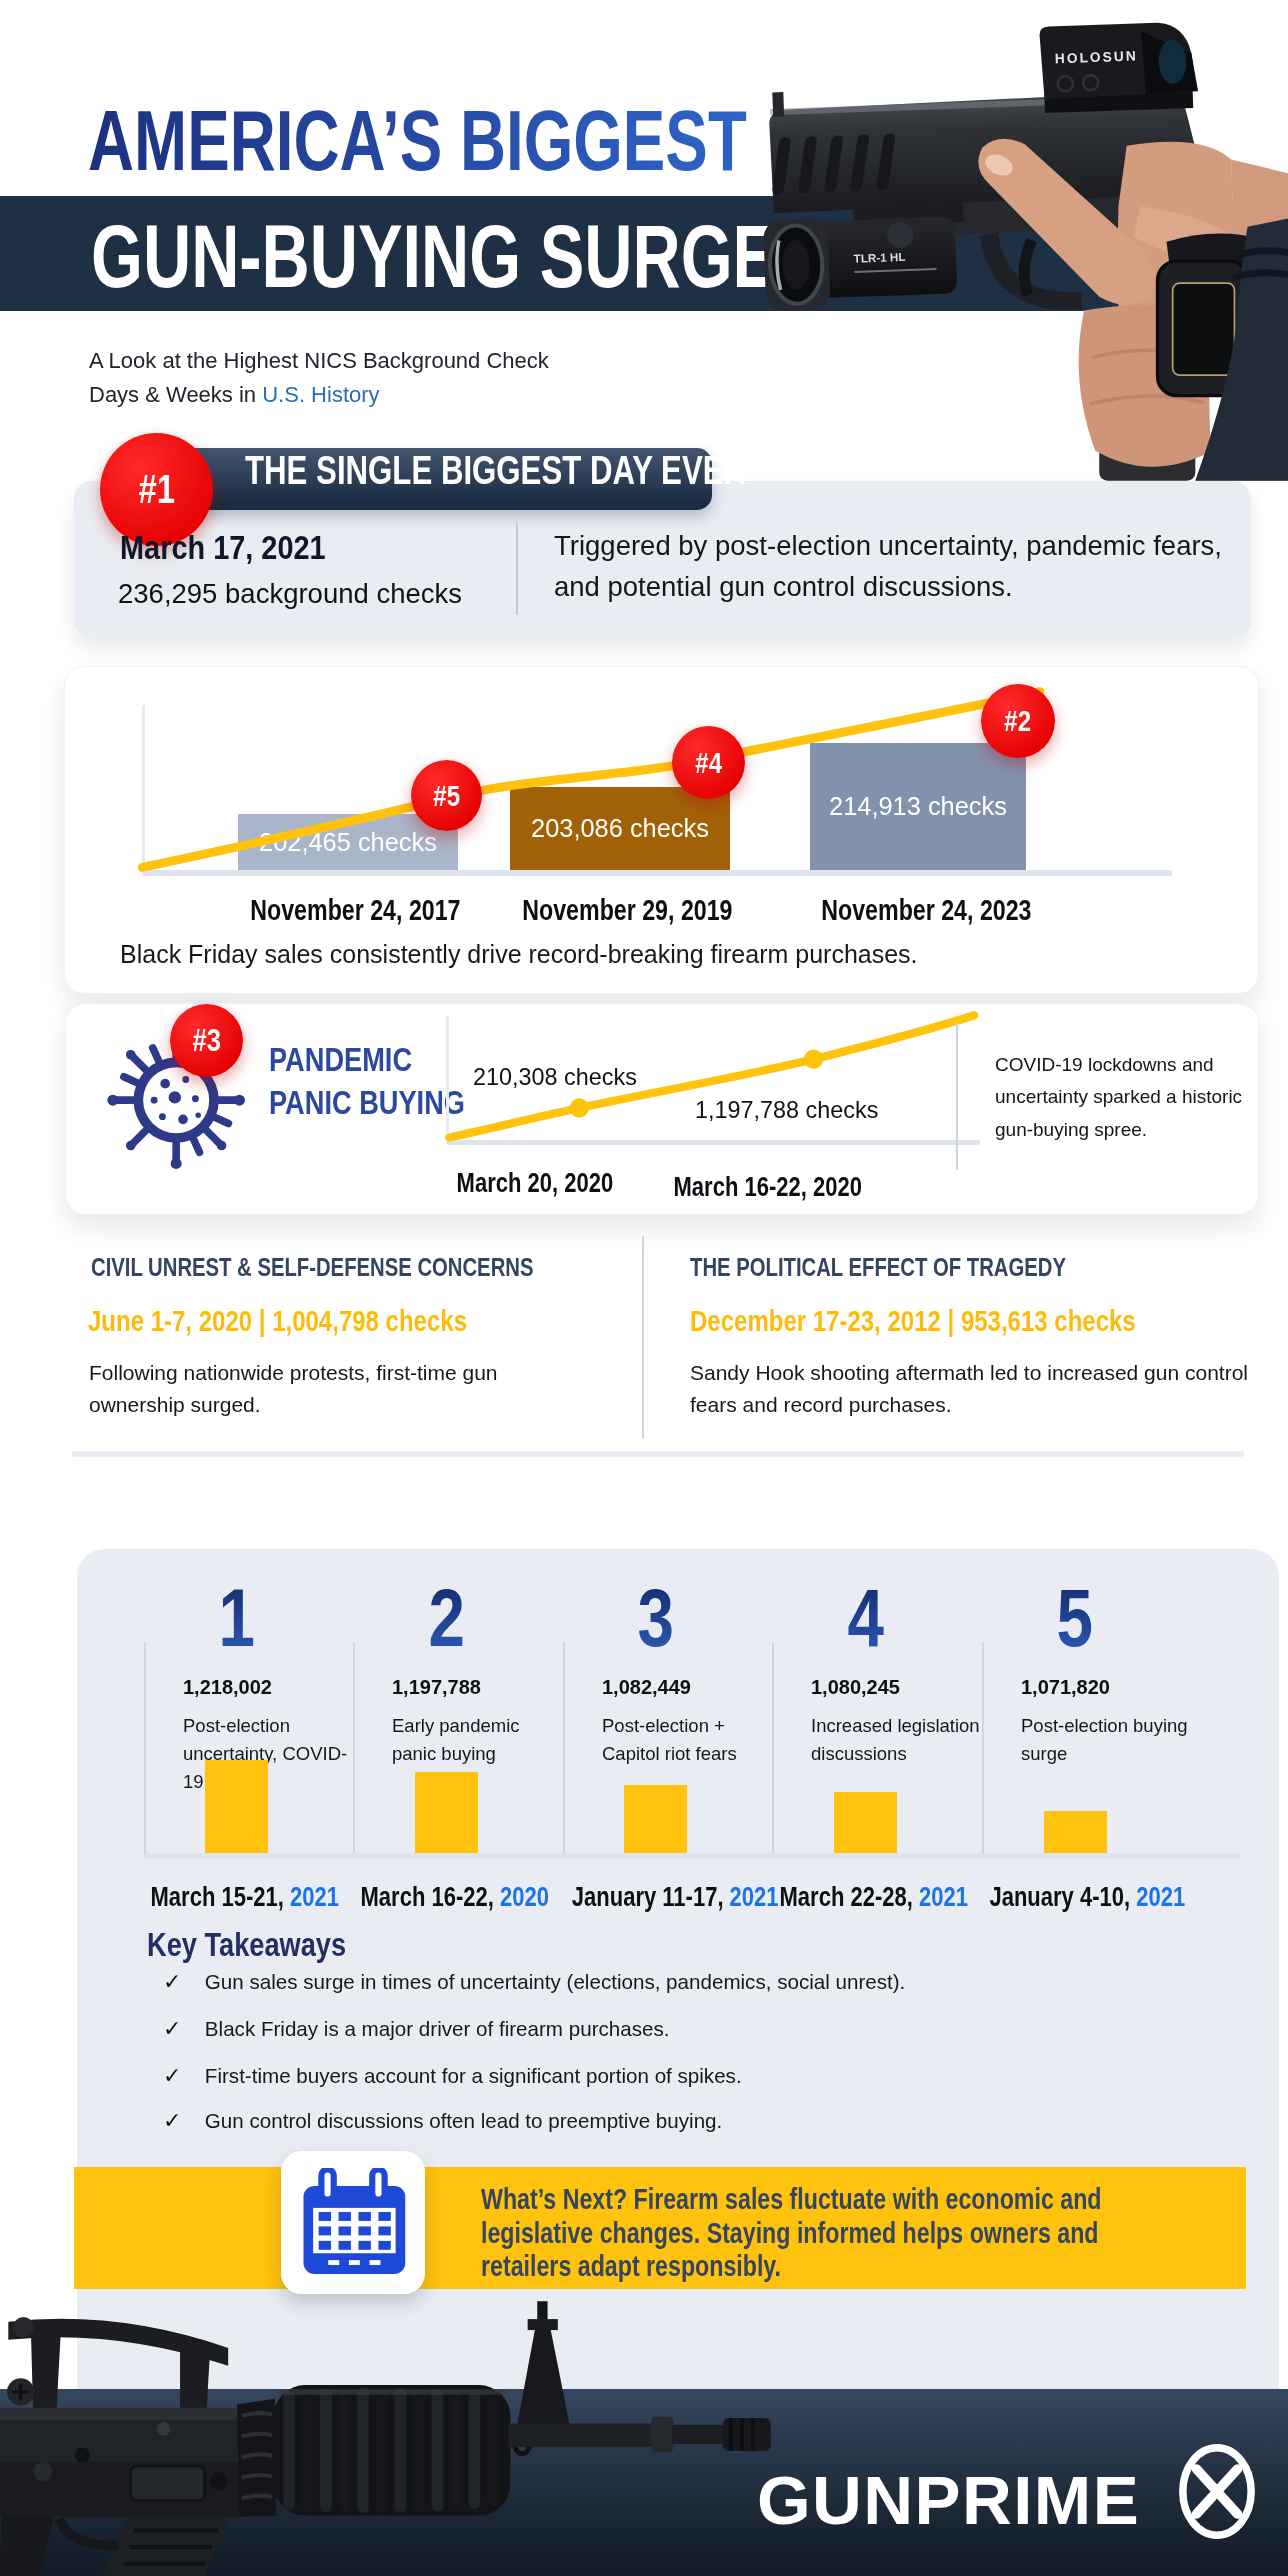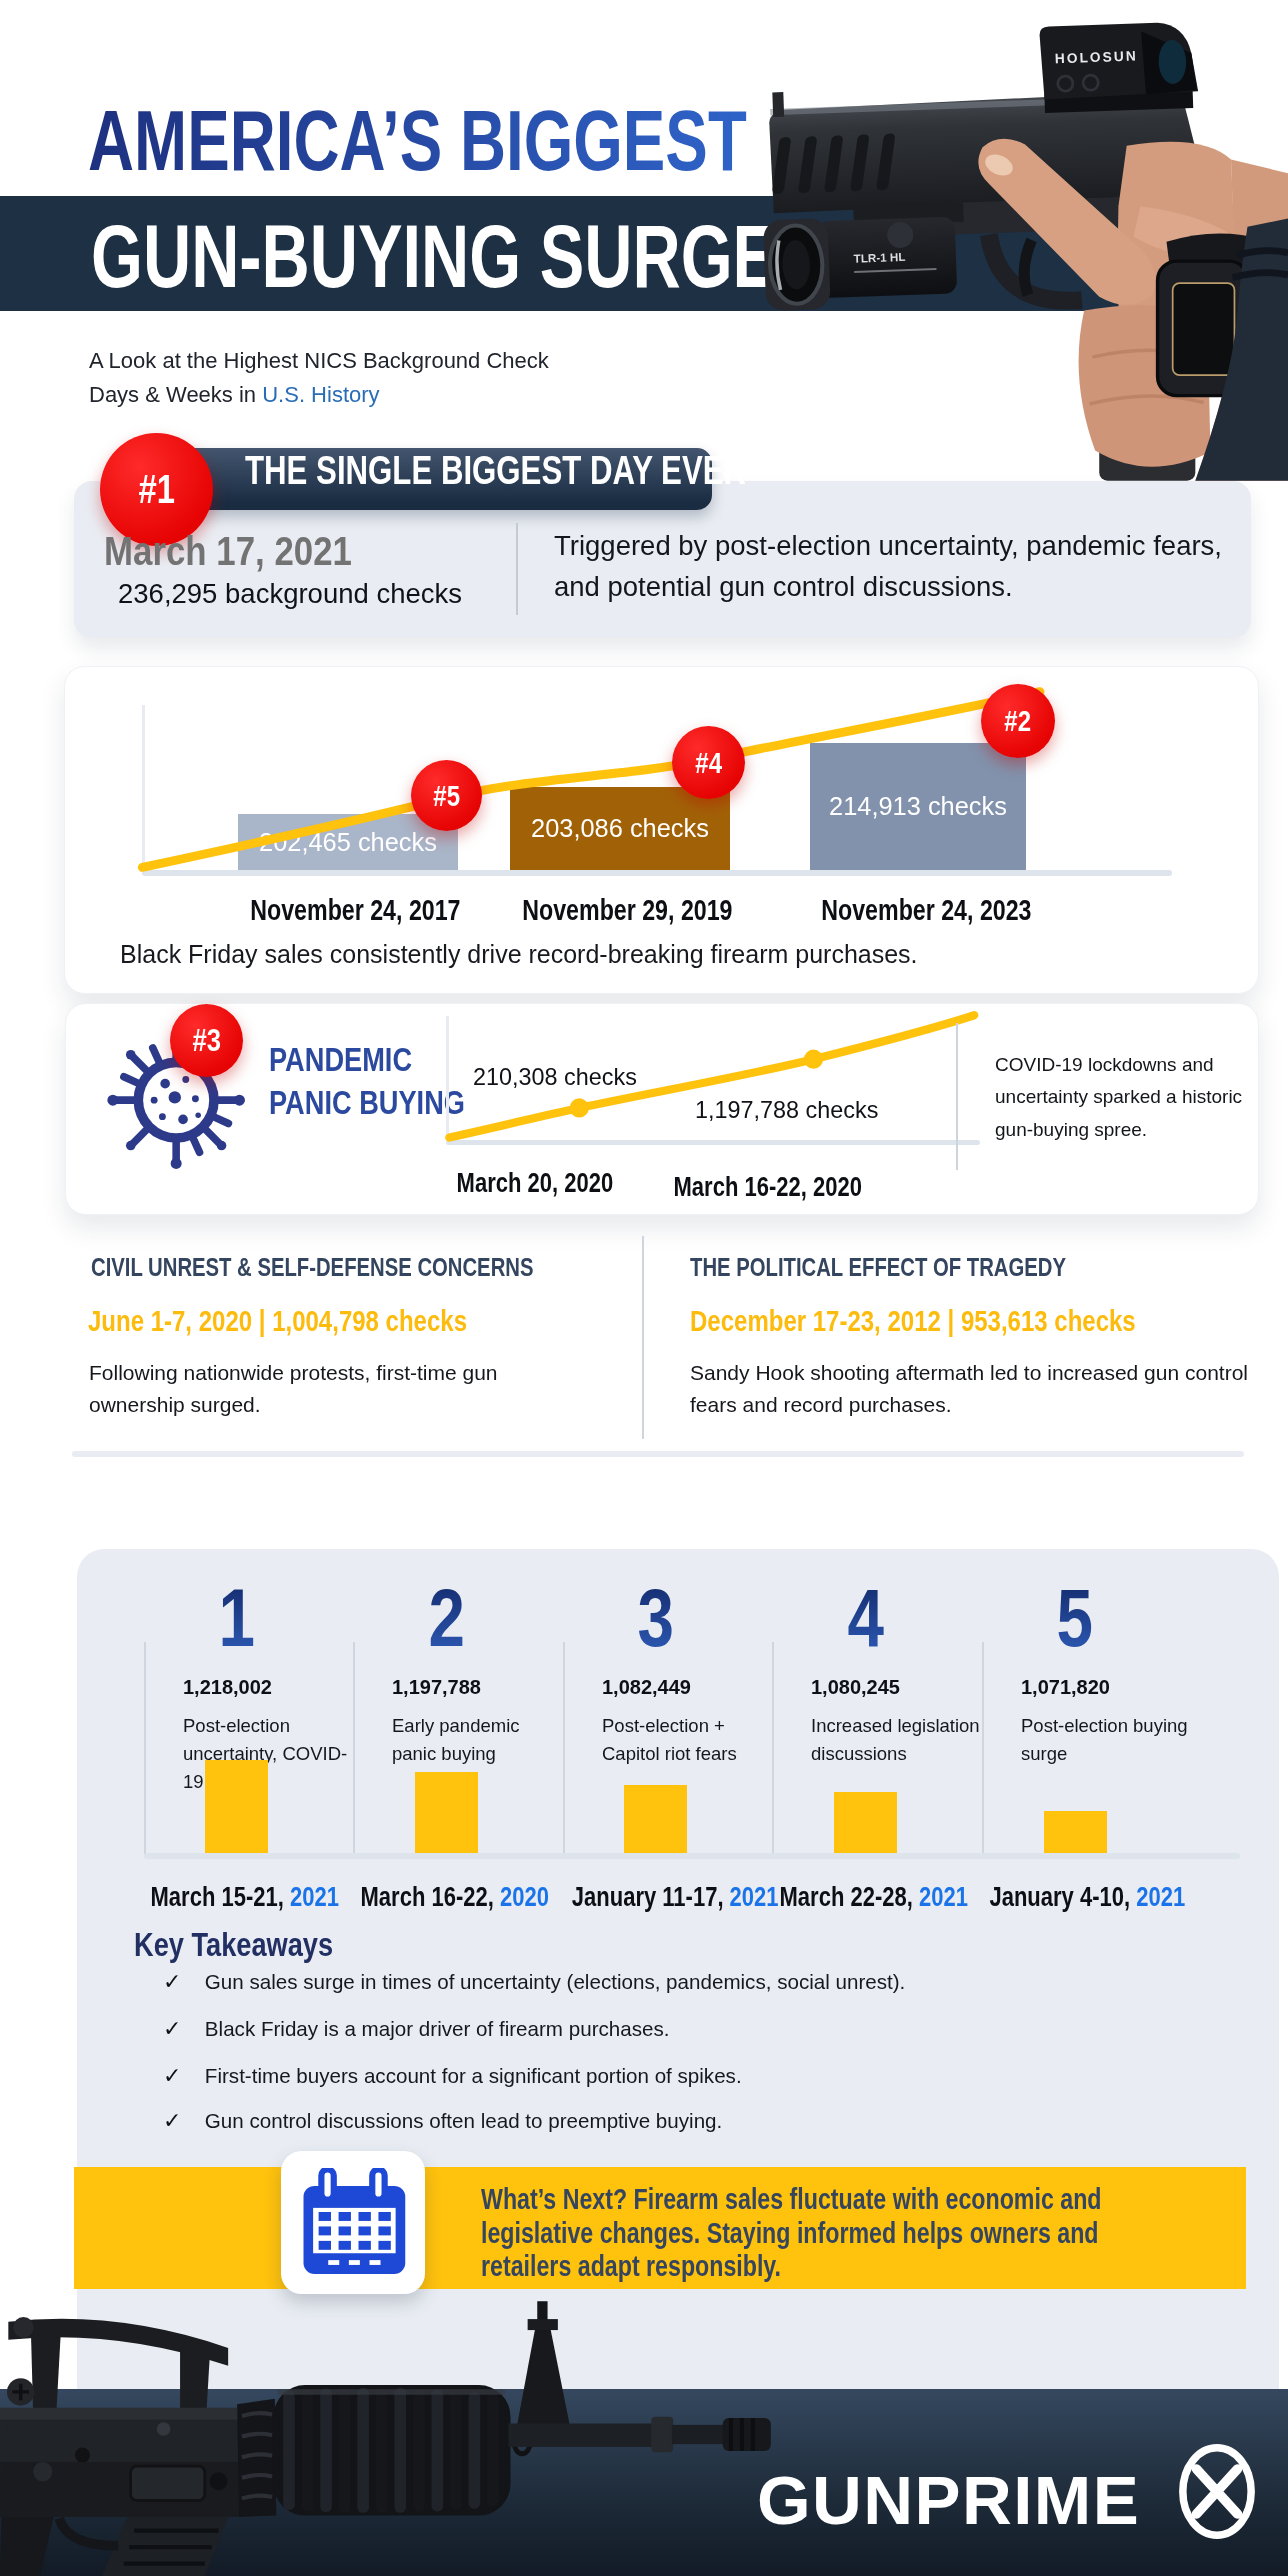--- a/index.html
+++ b/index.html
@@ -29,21 +29,21 @@
          display:flex;align-items:center;justify-content:center;color:#fff;
          box-shadow:0 6.9px 15px rgba(190,0,0,.35)}
   
   .s1-card{left:74px;top:481px;width:1177px;height:157px;background:#e9edf3;border-radius:18px;
            box-shadow:0 11px 20.6px rgba(30,45,70,.10)}
   .s1-pill{left:150px;top:448px;width:562px;height:62px;border-radius:15px;
            background:linear-gradient(180deg,#44566f,#1a2c42 88%);display:flex;align-items:flex-start;
            box-shadow:0 6.9px 13.7px rgba(20,35,60,.25)}
   .s1-pill .t{margin-left:95px;font-size:40px;color:#fff}
   .s1-badge{left:100px;top:433px;width:113px;height:113px;font-size:41px}
-  .s1-date{left:104px;top:528px;font-size:41px;color:#737373}
+  .s1-date{left:120px;top:528px;font-size:34px;color:#0f172a}
   .s1-stat{left:118px;top:578px;font-size:27.5px;color:#101218}
   .s1-div{left:516px;top:523px;width:2.1px;height:92px;background:#c3ccd6}
   .s1-desc{left:554px;top:526px;width:680px;font-size:27.5px;line-height:1.48;color:#14161b}
   
   .wcard{background:#fff;border:0.7px solid #eef1f5;border-radius:20.6px;box-shadow:0 12.4px 26px rgba(24,38,58,.10)}
   .bf-card{left:64px;top:666px;width:1193px;height:326px}
   .axis-v{background:#e8ecf1}
   .axis-h{background:#dee4ec;border-radius:2.7px}
   .bf-bar{position:absolute;display:flex;align-items:center;justify-content:center;color:#fff;font-size:25.4px}
   .bf-date{position:absolute;text-align:center;font-size:29px;color:#0d0f14}
@@ -63,21 +63,21 @@
   .t5-heading{left:88px;top:1492px;font-size:37px}
   .t5-card{left:77px;top:1549px;width:1202px;height:841px;background:#e9edf3;border-radius:27.5px 27.5px 0 0}
   .t5-sep{position:absolute;width:2.1px;height:213px;top:93px;background:#cfd6df}
   .t5-num{position:absolute;top:27.5px;width:206px;text-align:center;font-size:82px;line-height:1}
   .t5-val{position:absolute;top:127px;font-size:20px;font-weight:700;color:#0e1016}
   .t5-desc{position:absolute;top:163px;width:172px;font-size:18.5px;line-height:1.5;color:#15171d}
   .t5-bar{position:absolute;width:63px;background:#ffc20d;bottom:532px}
   .t5-base{left:67px;top:304px;width:1096px;height:5.5px}
   .t5-date{position:absolute;top:332px;width:220px;text-align:center;font-size:27.5px;color:#0d0f14}
   .t5-date .yr{color:#1a73e8}
-  .kt-h{left:57px;top:376px;font-size:34px;color:#222f63}
+  .kt-h{left:70px;top:376px;font-size:34px;color:#222f63}
   .kt-row{position:absolute;left:86px;font-size:20.6px;color:#16181d;display:flex;align-items:baseline}
   .kt-row .chk{font-size:22px;color:#101114;margin-right:23.4px;font-weight:400}
   
   .banner{left:74px;top:2167px;width:1172px;height:122px;background:#ffc20d}
   .cal-box{left:281px;top:2151px;width:144px;height:143px;background:#fff;border-radius:20.6px;
            box-shadow:0 8.2px 18px rgba(30,40,60,.20);display:flex;align-items:center;justify-content:center}
   .banner-text{left:481px;top:2183px;width:728px;font-size:29px;line-height:1.16;color:#36455e}
   
   .footer{left:0;top:2389px;width:1288px;height:187px;background:linear-gradient(180deg,#35485f 0%,#1d2a38 60%,#121b26 100%)}
   .brand{left:757px;top:2461px;font-size:69px;font-weight:700;color:#fff;letter-spacing:1.4px}

